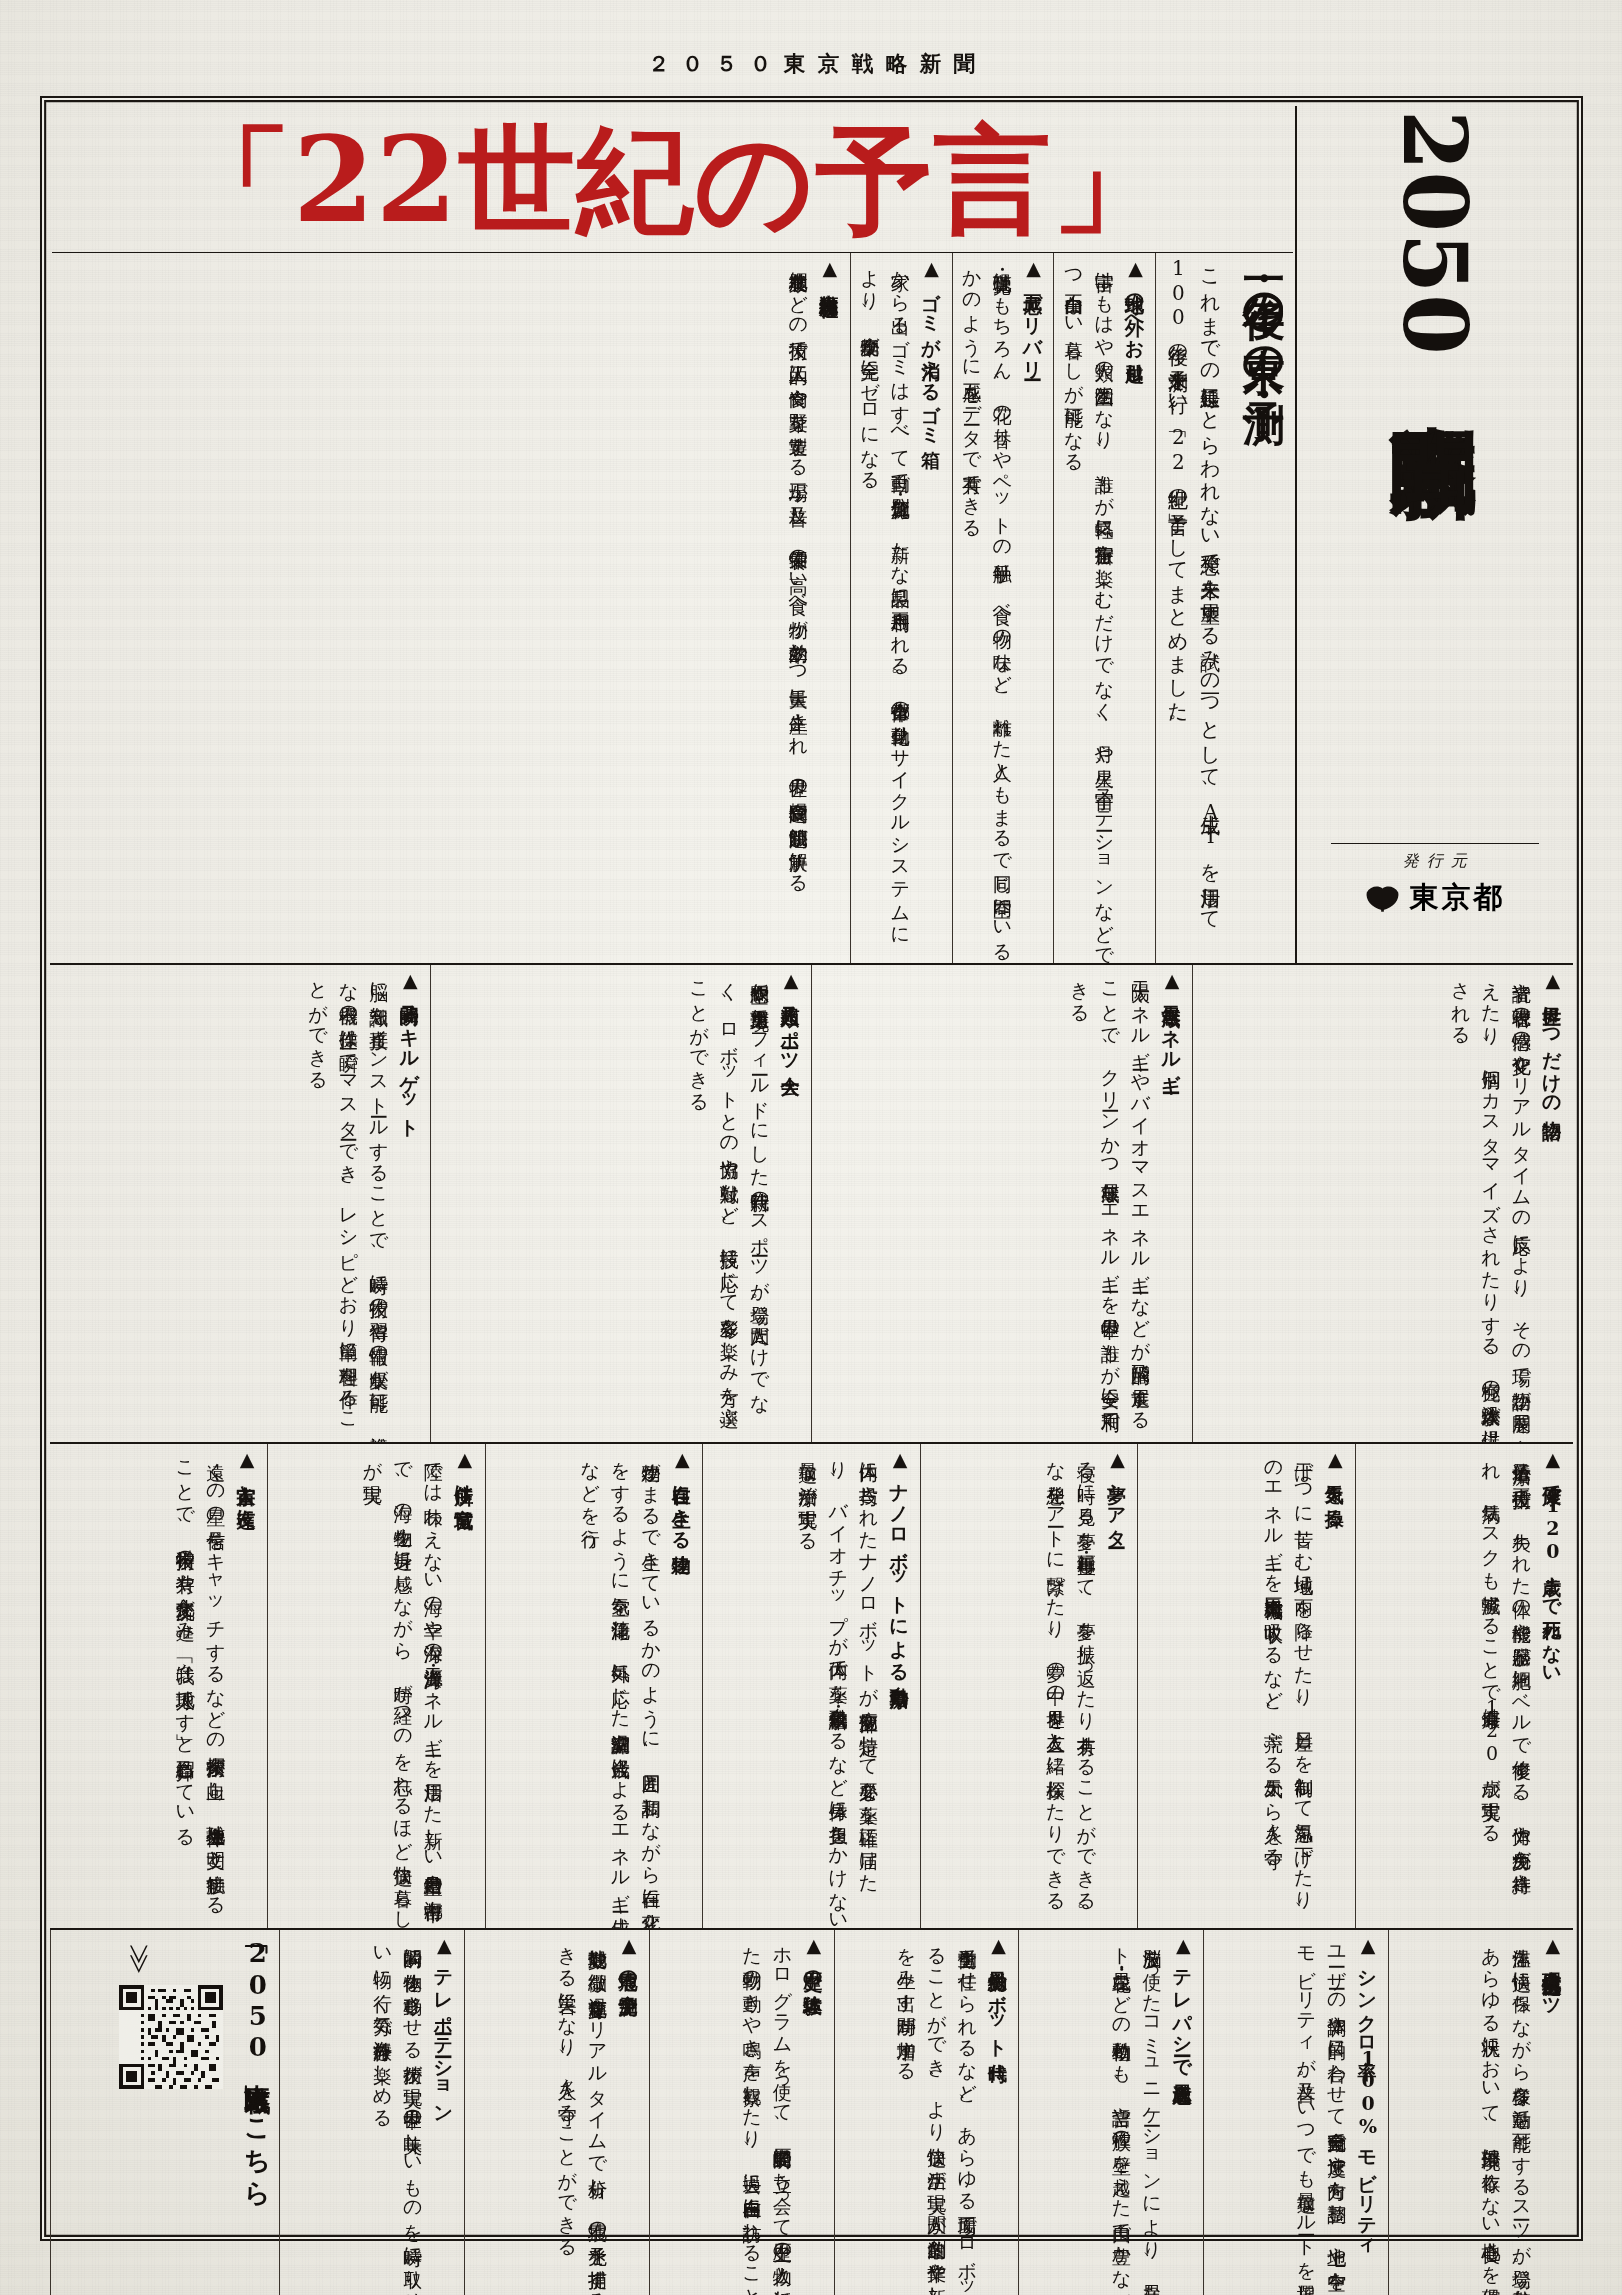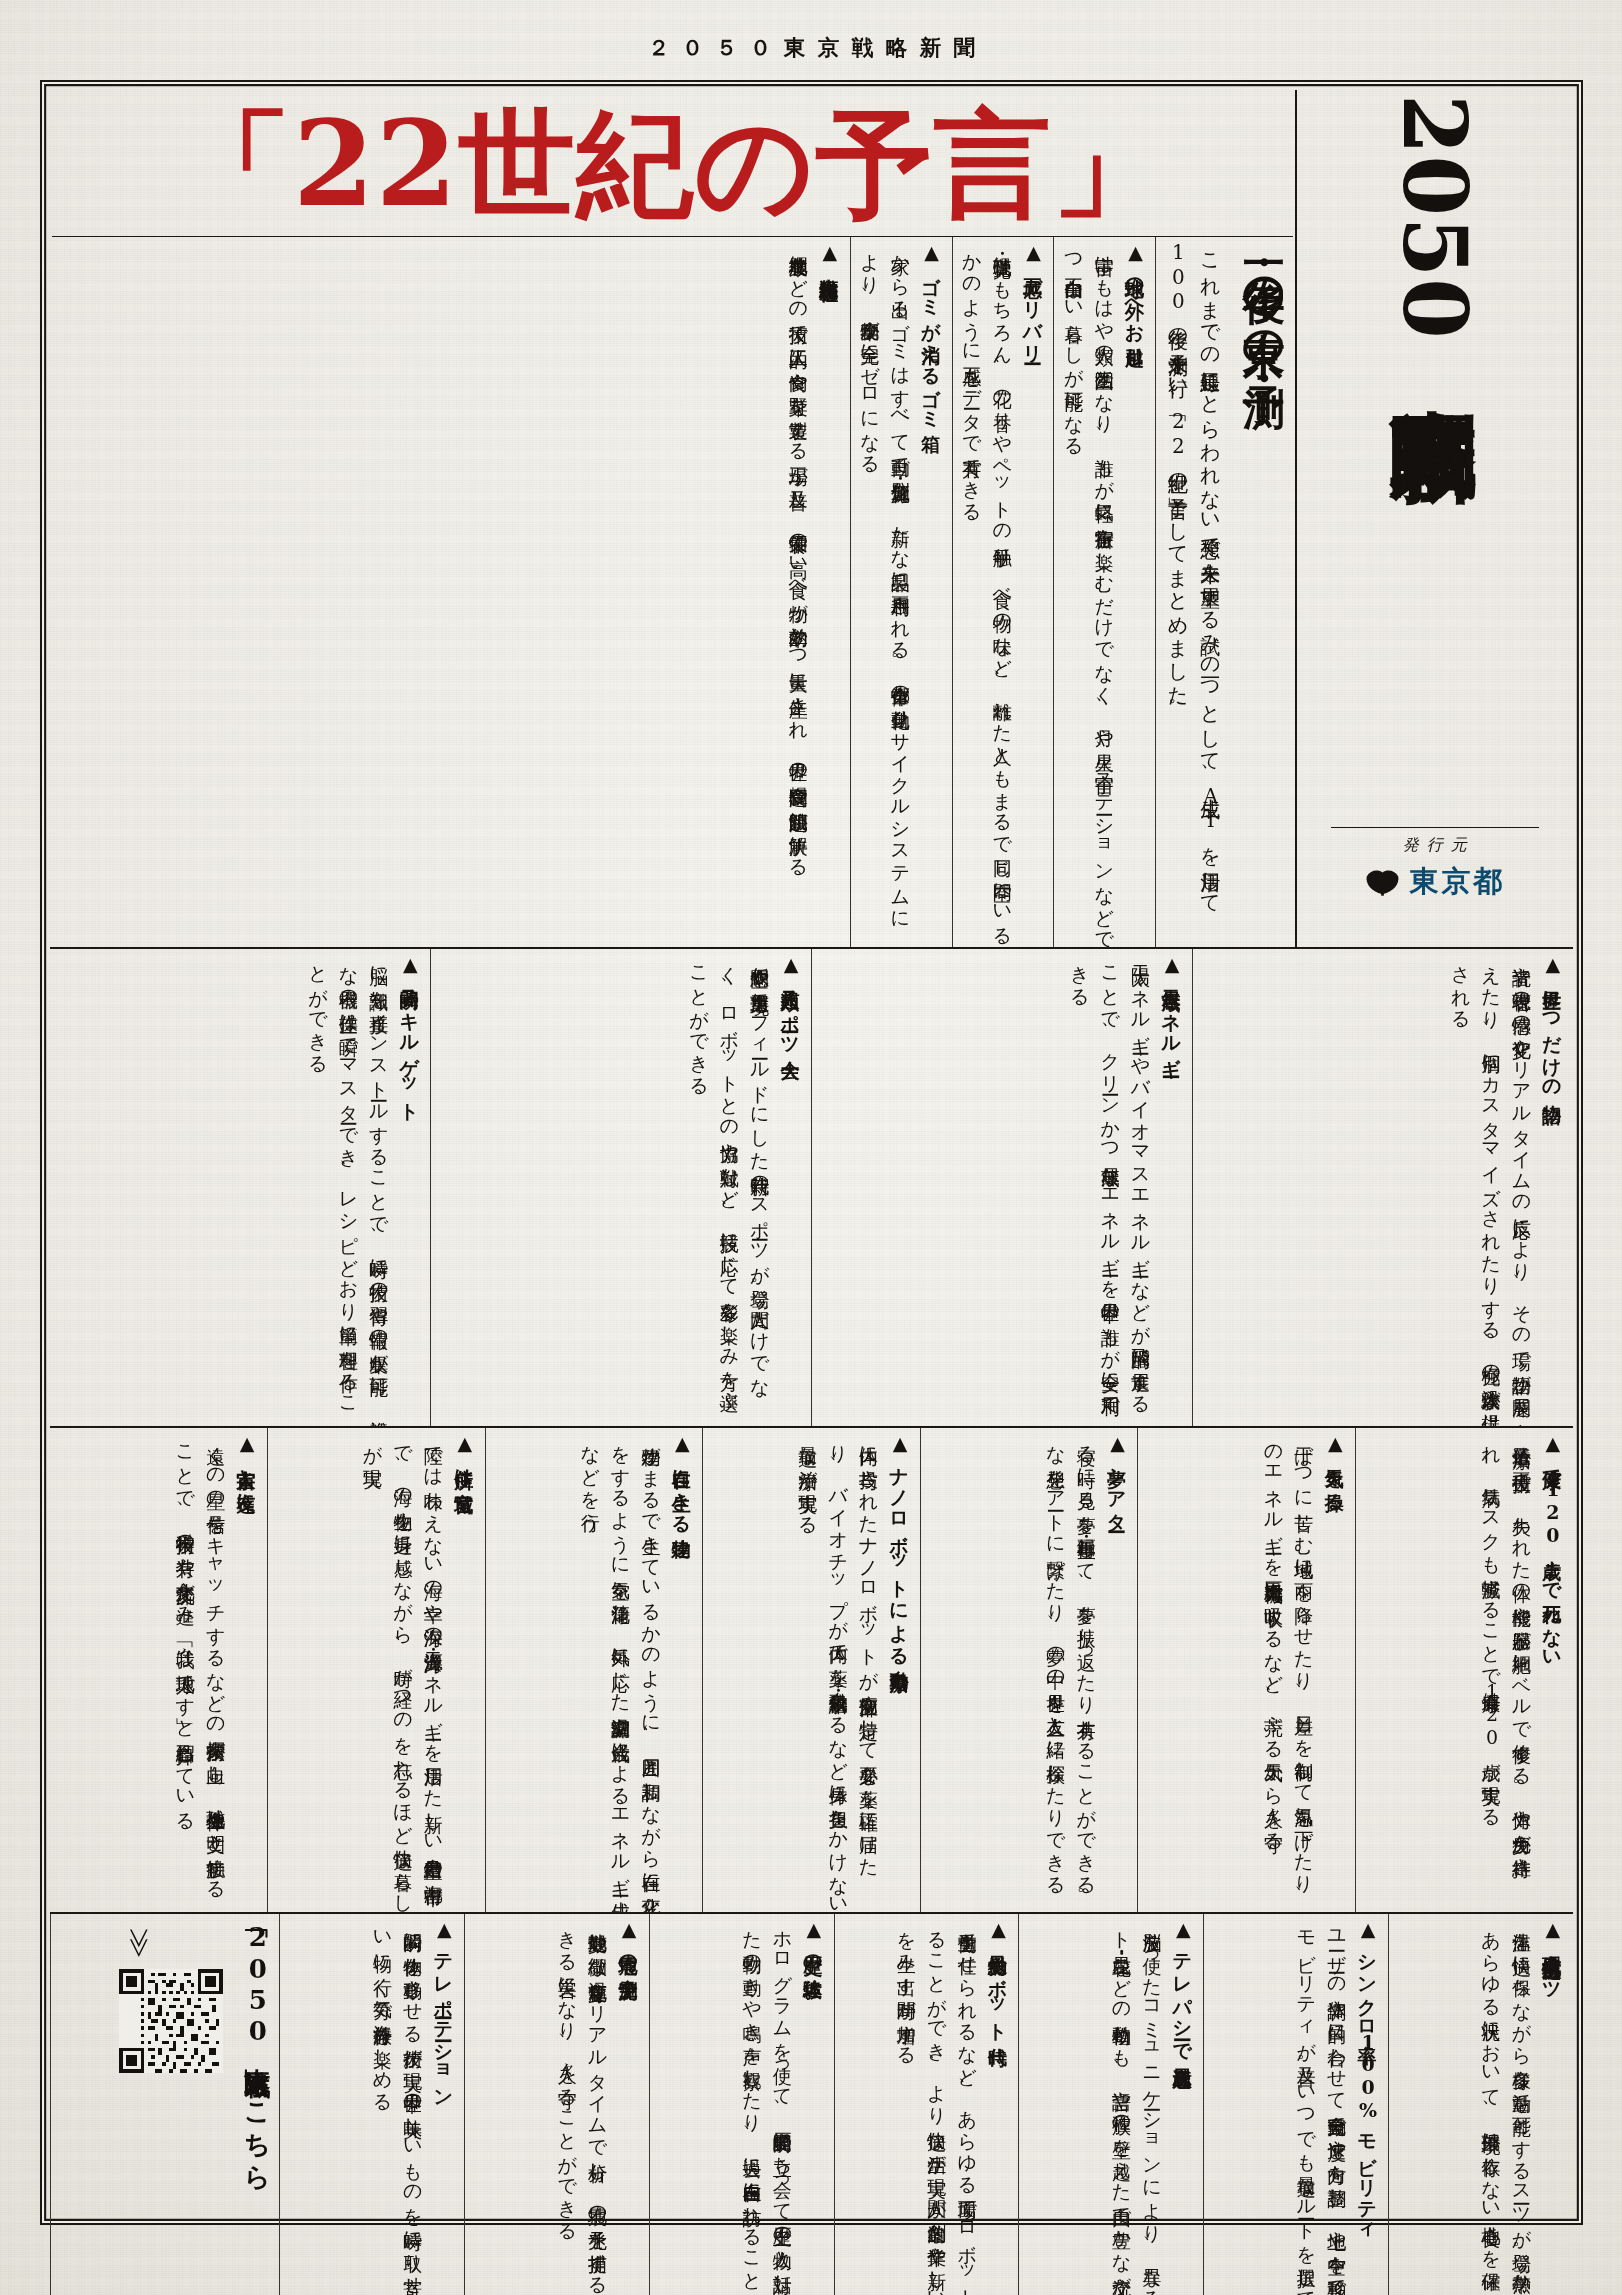--- a/index.html
+++ b/index.html
@@ -14,21 +14,21 @@
     overflow:hidden;
   }
   
   .page:before{
     content:"";position:absolute;inset:0;pointer-events:none;z-index:0;
     background:
       repeating-linear-gradient(0deg, rgba(0,0,0,.020) 0px, rgba(0,0,0,.020) 0.7px, rgba(255,255,255,0) 0.7px, rgba(255,255,255,0) 2.1px),
       repeating-linear-gradient(90deg, rgba(0,0,0,.014) 0px, rgba(0,0,0,.014) 0.7px, rgba(255,255,255,0) 0.7px, rgba(255,255,255,0) 2.8px),
       radial-gradient(ellipse at 50% 40%, #f4f3ed 0%, #eceae3 70%, #e3e1d8 100%);
   }
-  .inner{position:absolute;inset:0;z-index:2;padding:16px 40px 32px 40px;box-sizing:border-box;border-radius:6px;}
+  .inner{position:absolute;inset:0;z-index:2;padding:32px 40px 32px 40px;box-sizing:border-box;border-radius:6px;}
 
   
   .paper-strip{
     text-align:center;
     font-size:21.5px;
     letter-spacing:.58em;
     font-weight:bold;
     color:#16120f;
     padding:16.7px 0 18px 0;
     text-indent:.58em;
@@ -69,21 +69,21 @@
     font-family:"DejaVu Serif","Liberation Serif",serif;
   }
   .pub-wrap{
     border-top:1.4px solid #1b1713;
     width:208px;margin-top:4.2px;padding-top:7px;
     text-align:center;
   }
   .pub-label{font-size:16px;letter-spacing:.5em;text-indent:.5em;color:#1b1713;font-style:italic;}
   .pub-row{display:flex;align-items:center;justify-content:center;gap:8.3px;margin-top:5.6px;}
   .ginkgo{width:37px;height:28px;}
-  .pub-name{font-size:29px;font-weight:bold;letter-spacing:.10em;color:#0c4a6e;}
+  .pub-name{font-size:29px;font-weight:bold;letter-spacing:.10em;color:#000000;}
 
   
   .headline-area{flex:1 1 auto;order:1;display:flex;flex-direction:column;min-width:0;}
   .headline{
     font-size:117px;font-weight:bold;color:#b91c1c;
     letter-spacing:.01em;line-height:1.08;
     padding:11px 4.2px 5.6px 4.2px;white-space:nowrap;
     text-align:center;
   }
   .hrule{border-top:1.4px solid #1b1713;margin:2.8px 1.4px 0 1.4px;}

